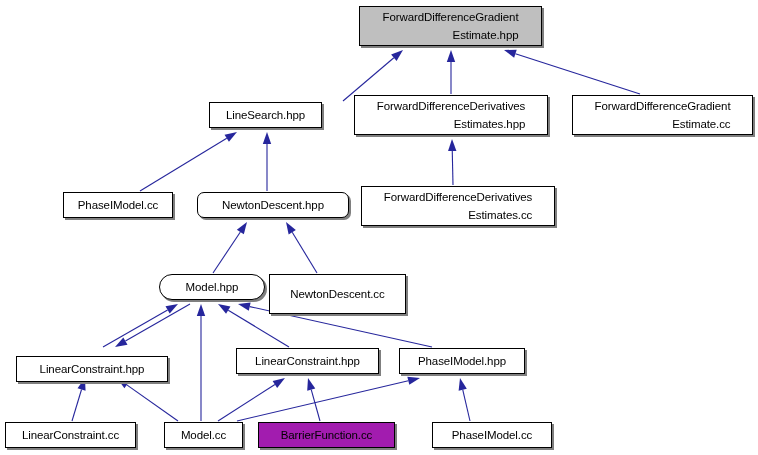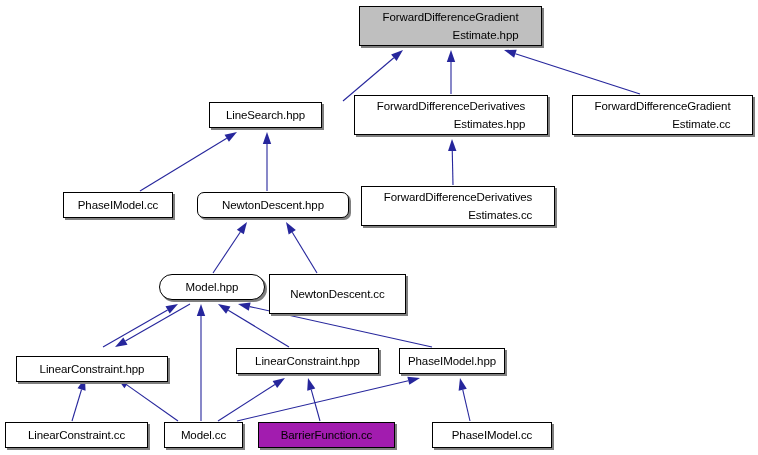--- a/index.html
+++ b/index.html
@@ -145,18 +145,18 @@
     <div class="node-box" style="left: 572px; top: 95px; width: 181px; height: 40px; border-color: rgb(0, 0, 0); color: rgb(0, 0, 0); background: rgb(255, 255, 255); box-shadow: rgb(127, 127, 127) 2px 2px 0px 0px;"><span>ForwardDifferenceGradient
 Estimate.cc</span></div>
     <div class="node-box" style="left: 63px; top: 192px; width: 110px; height: 26px; border-color: rgb(0, 0, 0); color: rgb(0, 0, 0); background: rgb(255, 255, 255); box-shadow: rgb(127, 127, 127) 2px 2px 0px 0px;"><span>PhaseIModel.cc</span></div>
     <div class="node-box" style="left: 197px; top: 192px; width: 152px; height: 26px; border-color: rgb(0, 0, 0); color: rgb(0, 0, 0); background: rgb(255, 255, 255); box-shadow: rgb(127, 127, 127) 2px 2px 0px 0px; border-radius: 7px;"><span>NewtonDescent.hpp</span></div>
     <div class="node-box" style="left: 361px; top: 186px; width: 194px; height: 40px; border-color: rgb(0, 0, 0); color: rgb(0, 0, 0); background: rgb(255, 255, 255); box-shadow: rgb(127, 127, 127) 2px 2px 0px 0px;"><span>ForwardDifferenceDerivatives
 Estimates.cc</span></div>
     <div class="node-box" style="left: 159px; top: 274px; width: 106px; height: 26px; border-color: rgb(0, 0, 0); color: rgb(0, 0, 0); background: rgb(255, 255, 255); box-shadow: rgb(127, 127, 127) 2px 2px 0px 0px; border-radius: 13px;"><span>Model.hpp</span></div>
     <div class="node-box" style="left: 269px; top: 274px; width: 137px; height: 40px; border-color: rgb(0, 0, 0); color: rgb(0, 0, 0); background: rgb(255, 255, 255); box-shadow: rgb(127, 127, 127) 2px 2px 0px 0px;"><span>NewtonDescent.cc</span></div>
     <div class="node-box" style="left: 16px; top: 356px; width: 152px; height: 26px; border-color: rgb(0, 0, 0); color: rgb(0, 0, 0); background: rgb(255, 255, 255); box-shadow: rgb(127, 127, 127) 2px 2px 0px 0px;"><span>LinearConstraint.hpp</span></div>
     <div class="node-box" style="left: 236px; top: 348px; width: 143px; height: 26px; border-color: rgb(0, 0, 0); color: rgb(0, 0, 0); background: rgb(255, 255, 255); box-shadow: rgb(127, 127, 127) 2px 2px 0px 0px;"><span>LinearConstraint.hpp</span></div>
-    <div class="node-box" style="left: 399px; top: 348px; width: 106px; height: 26px; border-color: rgb(0, 0, 0); color: rgb(0, 0, 0); background: rgb(255, 255, 255); box-shadow: rgb(127, 127, 127) 2px 2px 0px 0px;"><span>PhaseIModel.hpp</span></div>
-    <div class="node-box" style="left: 5px; top: 422px; width: 143px; height: 26px; border-color: rgb(0, 0, 0); color: rgb(0, 0, 0); background: rgb(255, 255, 255); box-shadow: rgb(127, 127, 127) 2px 2px 0px 0px;"><span>LinearConstraint.cc</span></div>
+    <div class="node-box" style="left: 399px; top: 348px; width: 126px; height: 26px; border-color: rgb(0, 0, 0); color: rgb(0, 0, 0); background: rgb(255, 255, 255); box-shadow: rgb(127, 127, 127) 2px 2px 0px 0px;"><span>PhaseIModel.hpp</span></div>
+    <div class="node-box" style="left: 5px; top: 422px; width: 131px; height: 26px; border-color: rgb(0, 0, 0); color: rgb(0, 0, 0); background: rgb(255, 255, 255); box-shadow: rgb(127, 127, 127) 2px 2px 0px 0px;"><span>LinearConstraint.cc</span></div>
     <div class="node-box" style="left: 164px; top: 422px; width: 79px; height: 26px; border-color: rgb(0, 0, 0); color: rgb(0, 0, 0); background: rgb(255, 255, 255); box-shadow: rgb(127, 127, 127) 2px 2px 0px 0px;"><span>Model.cc</span></div>
     <div class="node-box" style="left: 258px; top: 422px; width: 137px; height: 26px; border-color: rgb(0, 0, 0); color: rgb(0, 0, 0); background: #a21caf; box-shadow: rgb(127, 127, 127) 2px 2px 0px 0px;"><span>BarrierFunction.cc</span></div>
     <div class="node-box" style="left: 432px; top: 422px; width: 120px; height: 26px; border-color: rgb(0, 0, 0); color: rgb(0, 0, 0); background: rgb(255, 255, 255); box-shadow: rgb(127, 127, 127) 2px 2px 0px 0px;"><span>PhaseIModel.cc</span></div>
   </div>
 
 </body></html>

